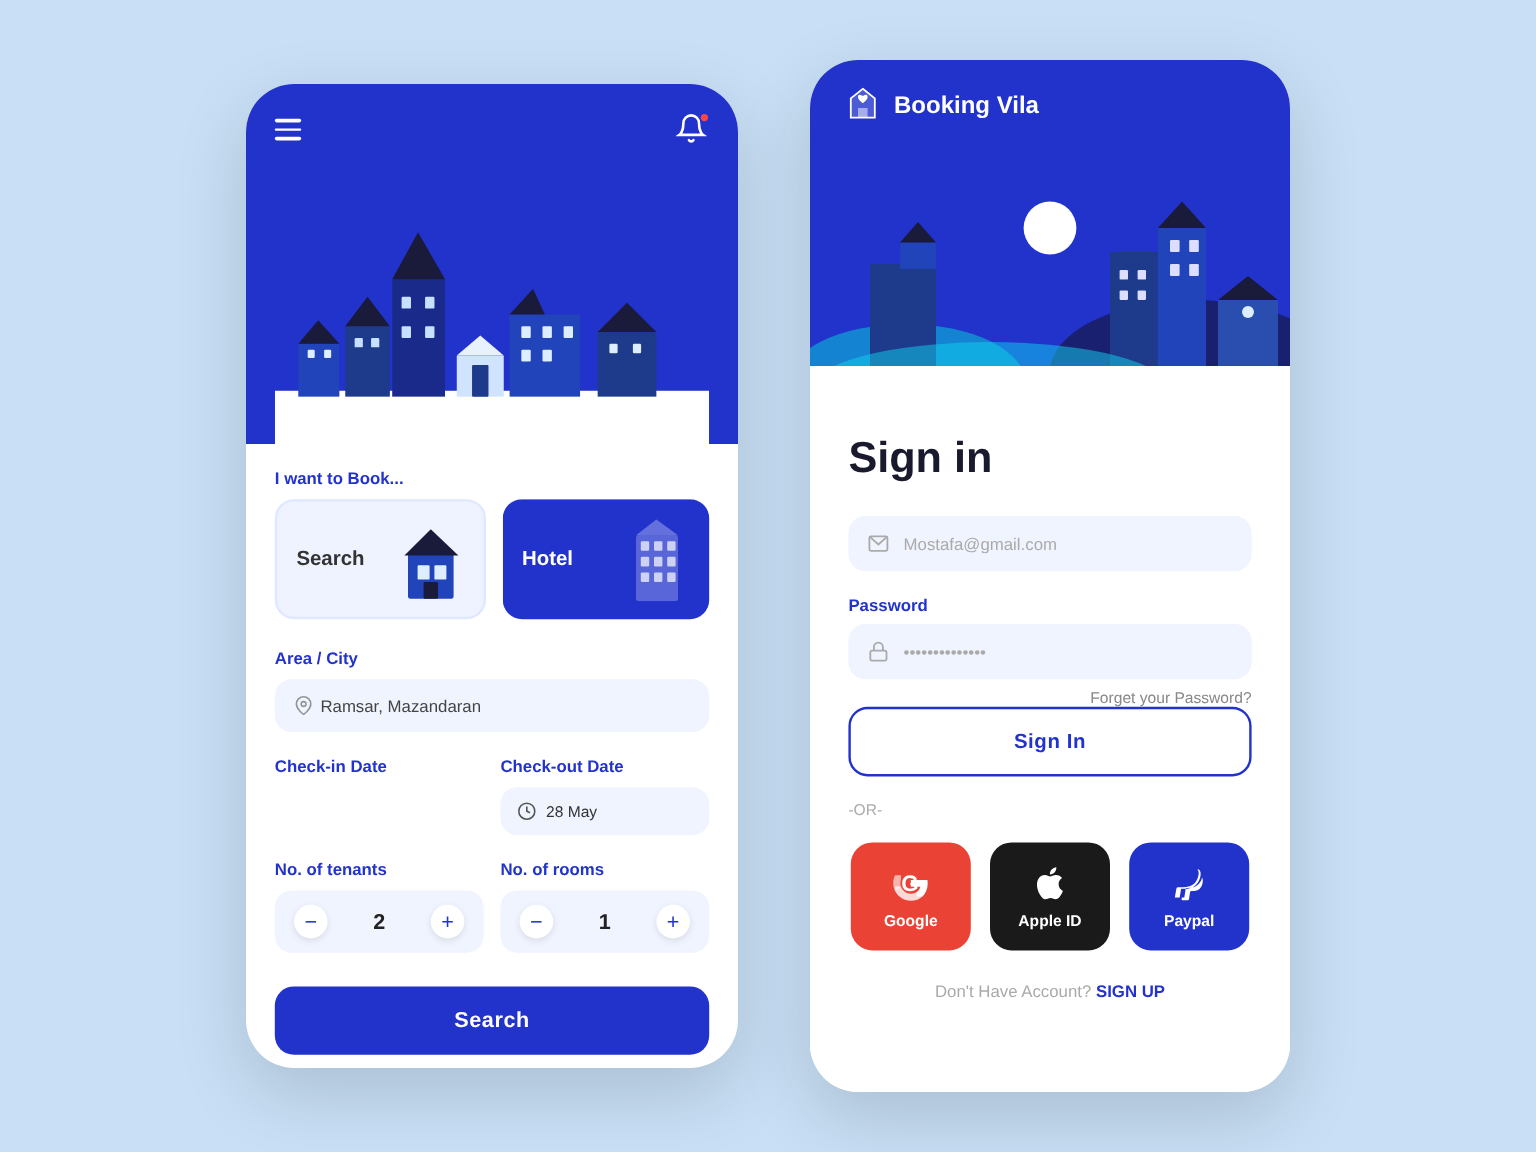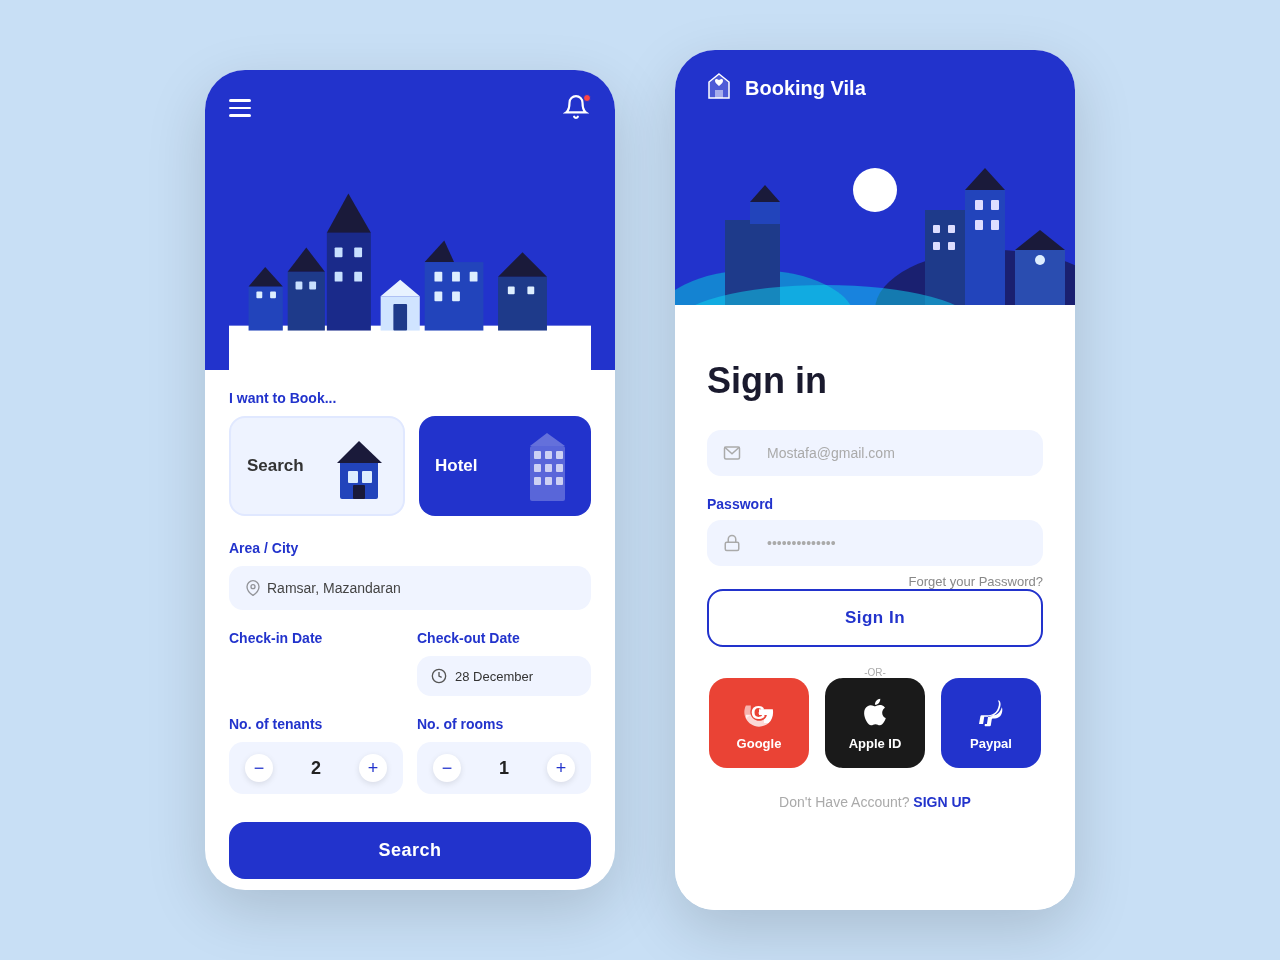--- a/index.html
+++ b/index.html
@@ -289,21 +289,21 @@
       margin-bottom: 8px;
       display: block;
     }
 
     .form-input-wrap {
       background: #f0f4ff;
       border-radius: 14px;
       padding: 14px 16px;
       display: flex;
       align-items: center;
-      gap: 26px;
+      gap: 12px;
       margin-bottom: 20px;
     }
     .form-input-wrap input {
       background: transparent;
       border: none;
       outline: none;
       font-size: 14px;
       color: #888;
       flex: 1;
       width: 100%;
@@ -327,23 +327,23 @@
       border-radius: 16px;
       padding: 17px;
       font-size: 17px;
       font-weight: 800;
       cursor: pointer;
       margin-bottom: 20px;
       letter-spacing: 0.5px;
     }
 
     .or-divider {
-      text-align: center;
       color: #aaa;
-      font-size: 10px;
+      font-size: 13px;
+      margin-bottom: 20px;
       position: relative;
     }
 
     .social-row {
       display: flex;
       gap: 16px;
       justify-content: center;
       margin-bottom: 26px;
     }
     .social-btn {
@@ -499,21 +499,21 @@
       <div class="date-group">
         <div class="sub-label">Check-in Date</div>
       </div>
       <div class="date-group">
         <div class="sub-label">Check-out Date</div>
         <div class="date-field">
           <svg width="16" height="16" viewBox="0 0 24 24" fill="none" stroke="#555" stroke-width="2">
             <circle cx="12" cy="12" r="10"></circle>
             <polyline points="12 6 12 12 16 14"></polyline>
           </svg>
-          <span>28 December</span>
+          <span>28 May</span>
         </div>
       </div>
     </div>
 
     
     <div class="counter-row">
       <div class="counter-group">
         <div class="sub-label">No. of tenants</div>
         <div class="counter-field">
           <button class="counter-btn">−</button>

